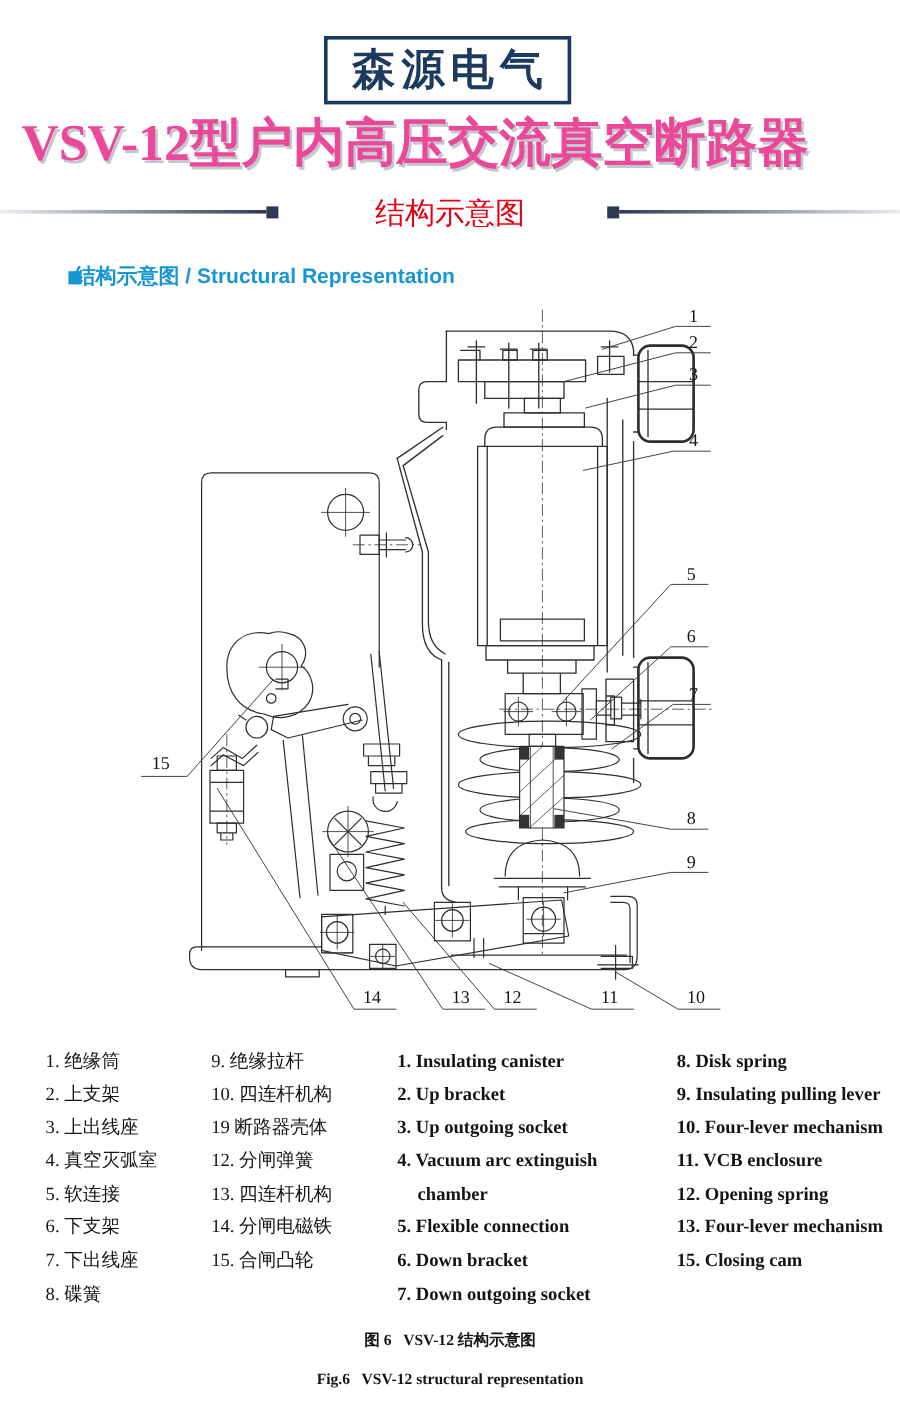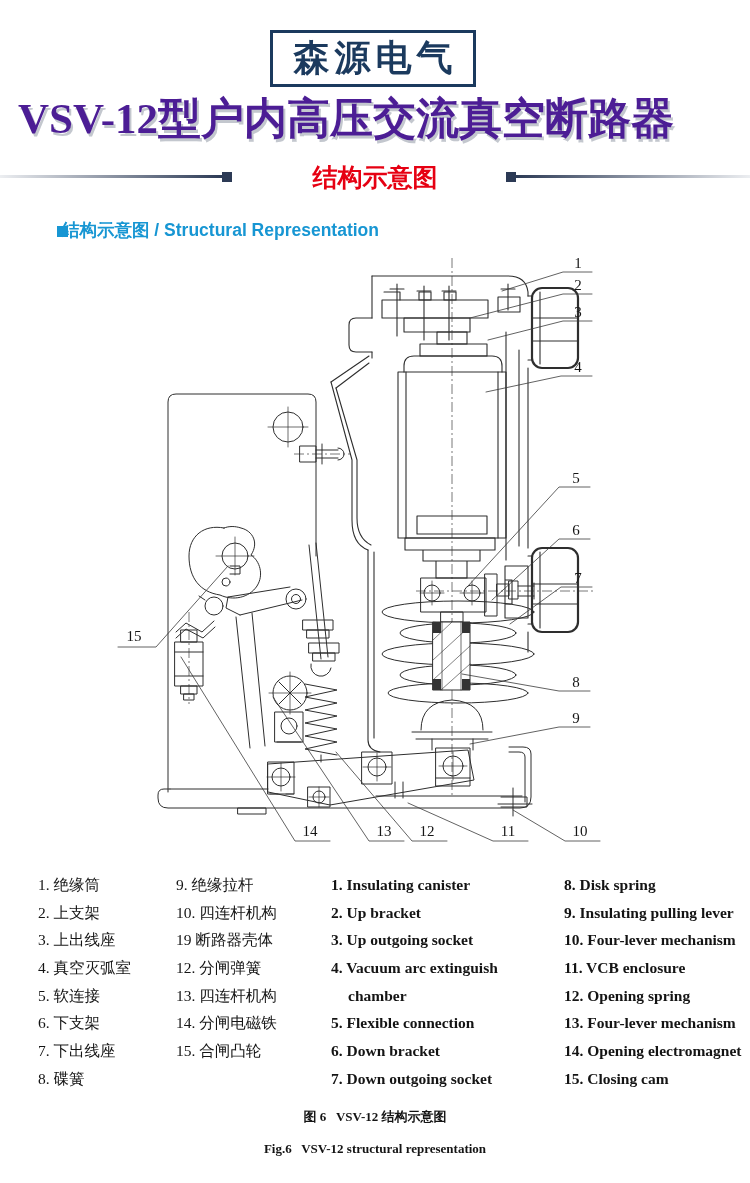--- a/index.html
+++ b/index.html
@@ -5,24 +5,24 @@
   html,body{margin:0;padding:0;background:#fff;}
   .page{position:relative;width:750px;height:1183px;background:#fff;overflow:hidden;
         font-family:"Liberation Serif",serif;}
 
   
   .brand-box{position:absolute;left:270px;top:30px;width:206px;height:57px;
     border:3px solid #1b3a5e;box-sizing:border-box;display:flex;align-items:center;justify-content:center;}
   .brand-box span{font-family:"Liberation Sans",sans-serif;font-weight:bold;font-size:36px;
     color:#1b3a5e;letter-spacing:5px;text-indent:5px;white-space:nowrap;}
   .main-title{position:absolute;left:0;top:90px;width:692px;text-align:center;
-    font-family:"Liberation Serif",serif;font-weight:bold;font-size:43px;color:#4c1d95;
+    font-family:"Liberation Serif",serif;font-weight:bold;font-size:43px;color:#ec4899;
     text-shadow:2px 3px 0 #c3c7ce;white-space:nowrap;}
   .sub-title{position:absolute;left:0;top:161px;width:750px;text-align:center;
-    font-family:"Liberation Sans",sans-serif;font-weight:bold;font-size:25px;color:#e60012;white-space:nowrap;}
+    font-family:"Liberation Sans",sans-serif;font-weight:normal;font-size:25px;color:#e60012;white-space:nowrap;}
   .rule{position:absolute;top:175px;height:3px;}
   .rule-left{left:0;width:222px;background:linear-gradient(to right,#eceef1,#2c3a55);}
   .rule-right{left:516px;width:234px;background:linear-gradient(to right,#2c3a55,#eceef1);}
   .rule-sq{position:absolute;top:172px;width:10px;height:10px;background:#2c3a55;}
   .sq-left{left:222px;} .sq-right{left:506px;}
 
   
   .sec-bullet{position:absolute;left:57px;top:226px;width:11px;height:11px;background:#1796d3;}
   .sec-head{position:absolute;left:62px;top:218px;font-family:"Liberation Sans",sans-serif;
     font-weight:bold;font-size:17.5px;color:#1796d3;white-space:nowrap;text-align:right;}
@@ -262,20 +262,19 @@
     <div class="legend-row">6. Down bracket</div>
     <div class="legend-row">7. Down outgoing socket</div>
   </div>
   <div class="legend-col col-en2">
     <div class="legend-row">8. Disk spring</div>
     <div class="legend-row">9. Insulating pulling lever</div>
     <div class="legend-row">10. Four-lever mechanism</div>
     <div class="legend-row">11. VCB enclosure</div>
     <div class="legend-row">12. Opening spring</div>
     <div class="legend-row">13. Four-lever mechanism</div>
-    <div class="legend-row">14. Opening electromagnet</div>
     <div class="legend-row">15. Closing cam</div>
   </div>
 
   <div class="cap cap-zh">图 6   VSV-12 结构示意图</div>
   <div class="cap cap-en">Fig.6   VSV-12 structural representation</div>
 
 </div>
 
 </body></html>

